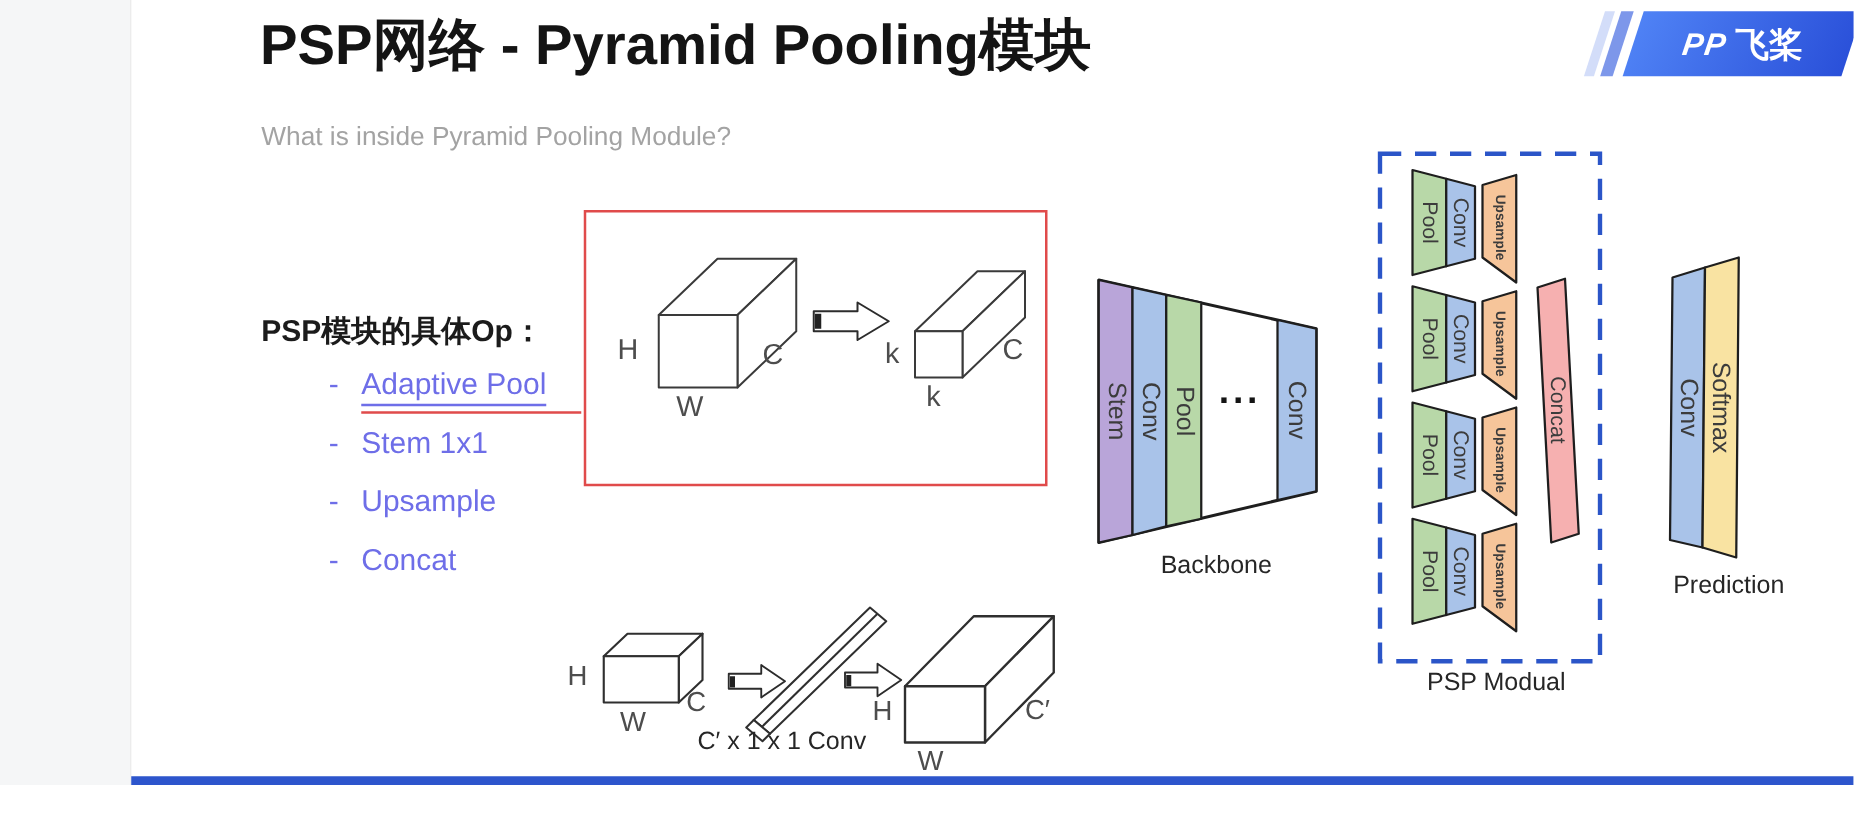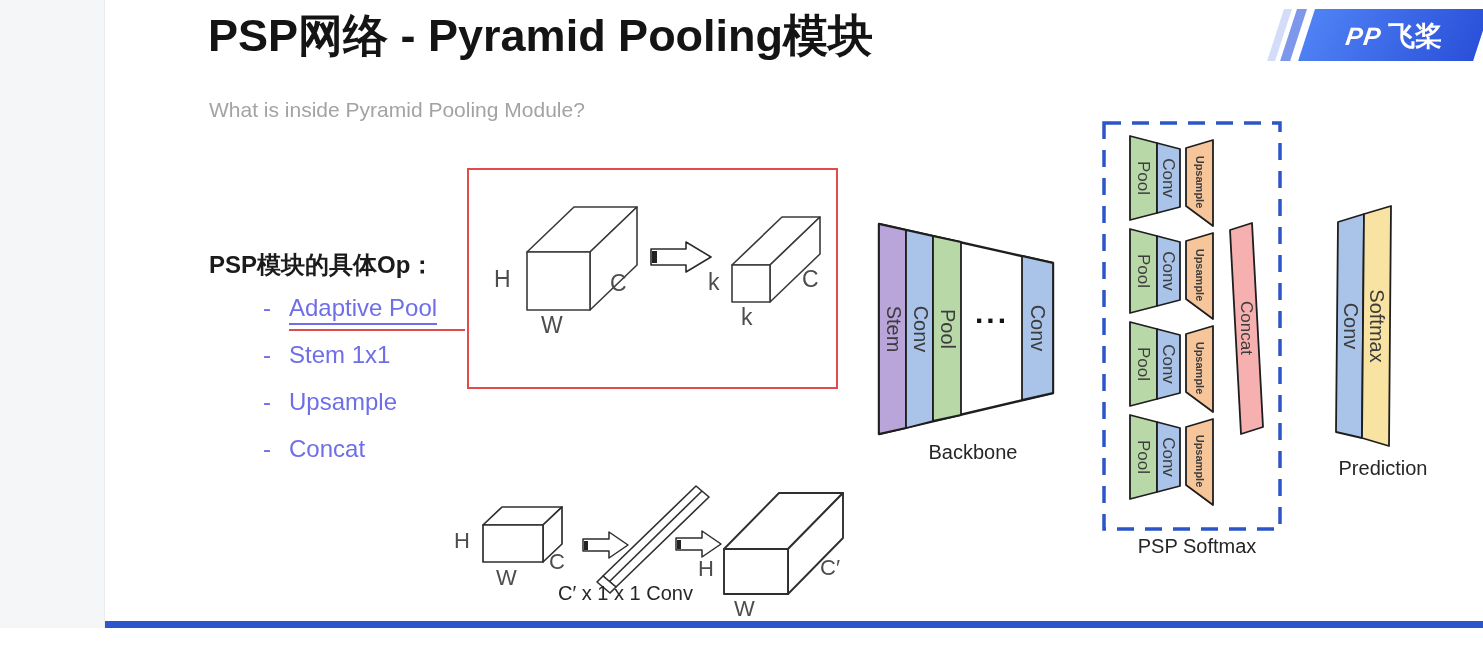--- a/index.html
+++ b/index.html
@@ -189,21 +189,21 @@
 
   <div class="vtext mid" style="left:1143px; top:364px;">Pool</div>
   <div class="vtext mid" style="left:1168px; top:364px;">Conv</div>
   <div class="vtext tiny" style="left:1200px; top:368px;">Upsample</div>
 
   <div class="vtext mid" style="left:1143px; top:457px;">Pool</div>
   <div class="vtext mid" style="left:1168px; top:457px;">Conv</div>
   <div class="vtext tiny" style="left:1200px; top:461px;">Upsample</div>
 
   <div class="vtext mid" style="left:1246px; top:328px;">Concat</div>
-  <div class="cap" style="left:1127px; top:535px; width:140px;">PSP Softmax</div>
+  <div class="cap" style="left:1127px; top:535px; width:140px;">PSP Modual</div>
 
   <div class="vtext" style="left:1350px; top:326px;">Conv</div>
   <div class="vtext" style="left:1376px; top:326px;">Softmax</div>
   <div class="cap" style="left:1313px; top:457px; width:140px;">Prediction</div>
 
   <div class="dim sm" style="left:454px; top:528px;">H</div>
   <div class="dim sm" style="left:496px; top:565px;">W</div>
   <div class="dim sm" style="left:549px; top:549px;">C</div>
   <div class="dim sm" style="left:698px; top:556px;">H</div>
   <div class="dim sm" style="left:734px; top:596px;">W</div>

